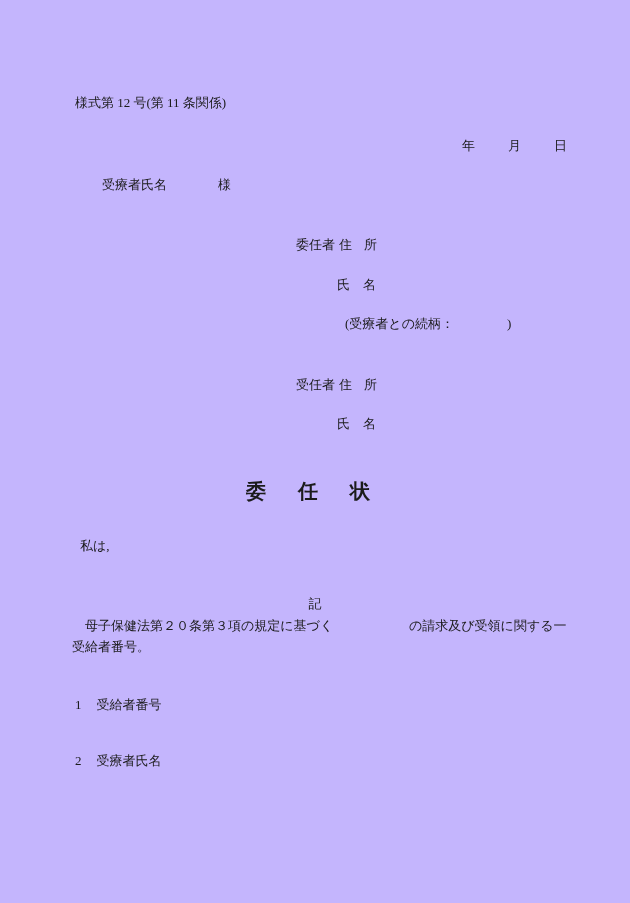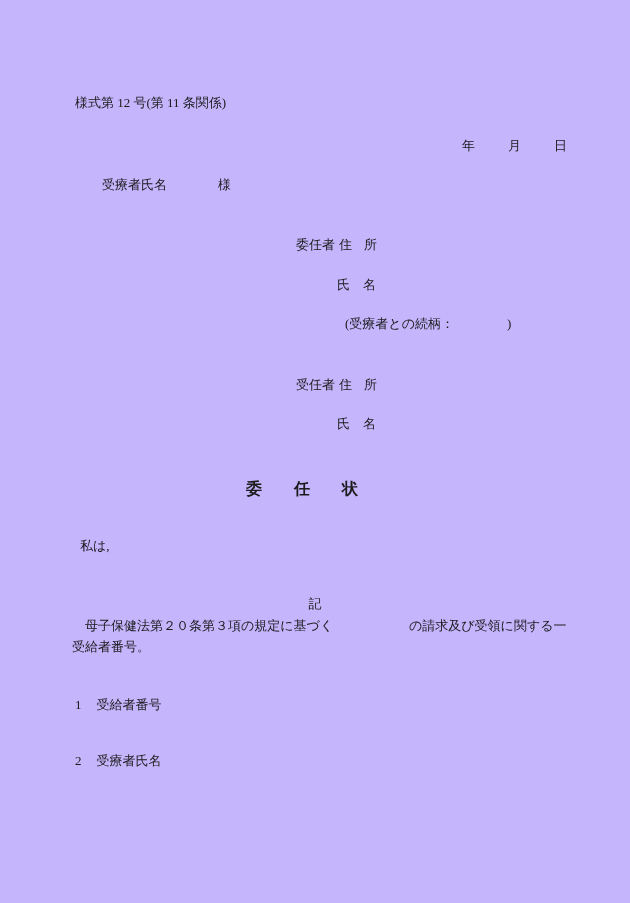--- a/index.html
+++ b/index.html
@@ -20,21 +20,21 @@
     overflow: hidden;
   }
   .abs { position: absolute; white-space: nowrap; }
   .row { display: flex; align-items: center; }
   .sp4  { display: inline-block; width: 4px;  height: 1px; }
   .sp12 { display: inline-block; width: 12px; height: 1px; }
   .sp13 { display: inline-block; width: 13px; height: 1px; }
   .sp15 { display: inline-block; width: 15px; height: 1px; }
   .date-row { display: flex; gap: 33px; }
   .doc-title {
-    font-size: 16px;
+    font-size: 20px;
     font-weight: bold;
     letter-spacing: 32px;
   }
   .center-line {
     left: 0;
     width: 630px;
     text-align: center;
   }
 </style>
 </head>

